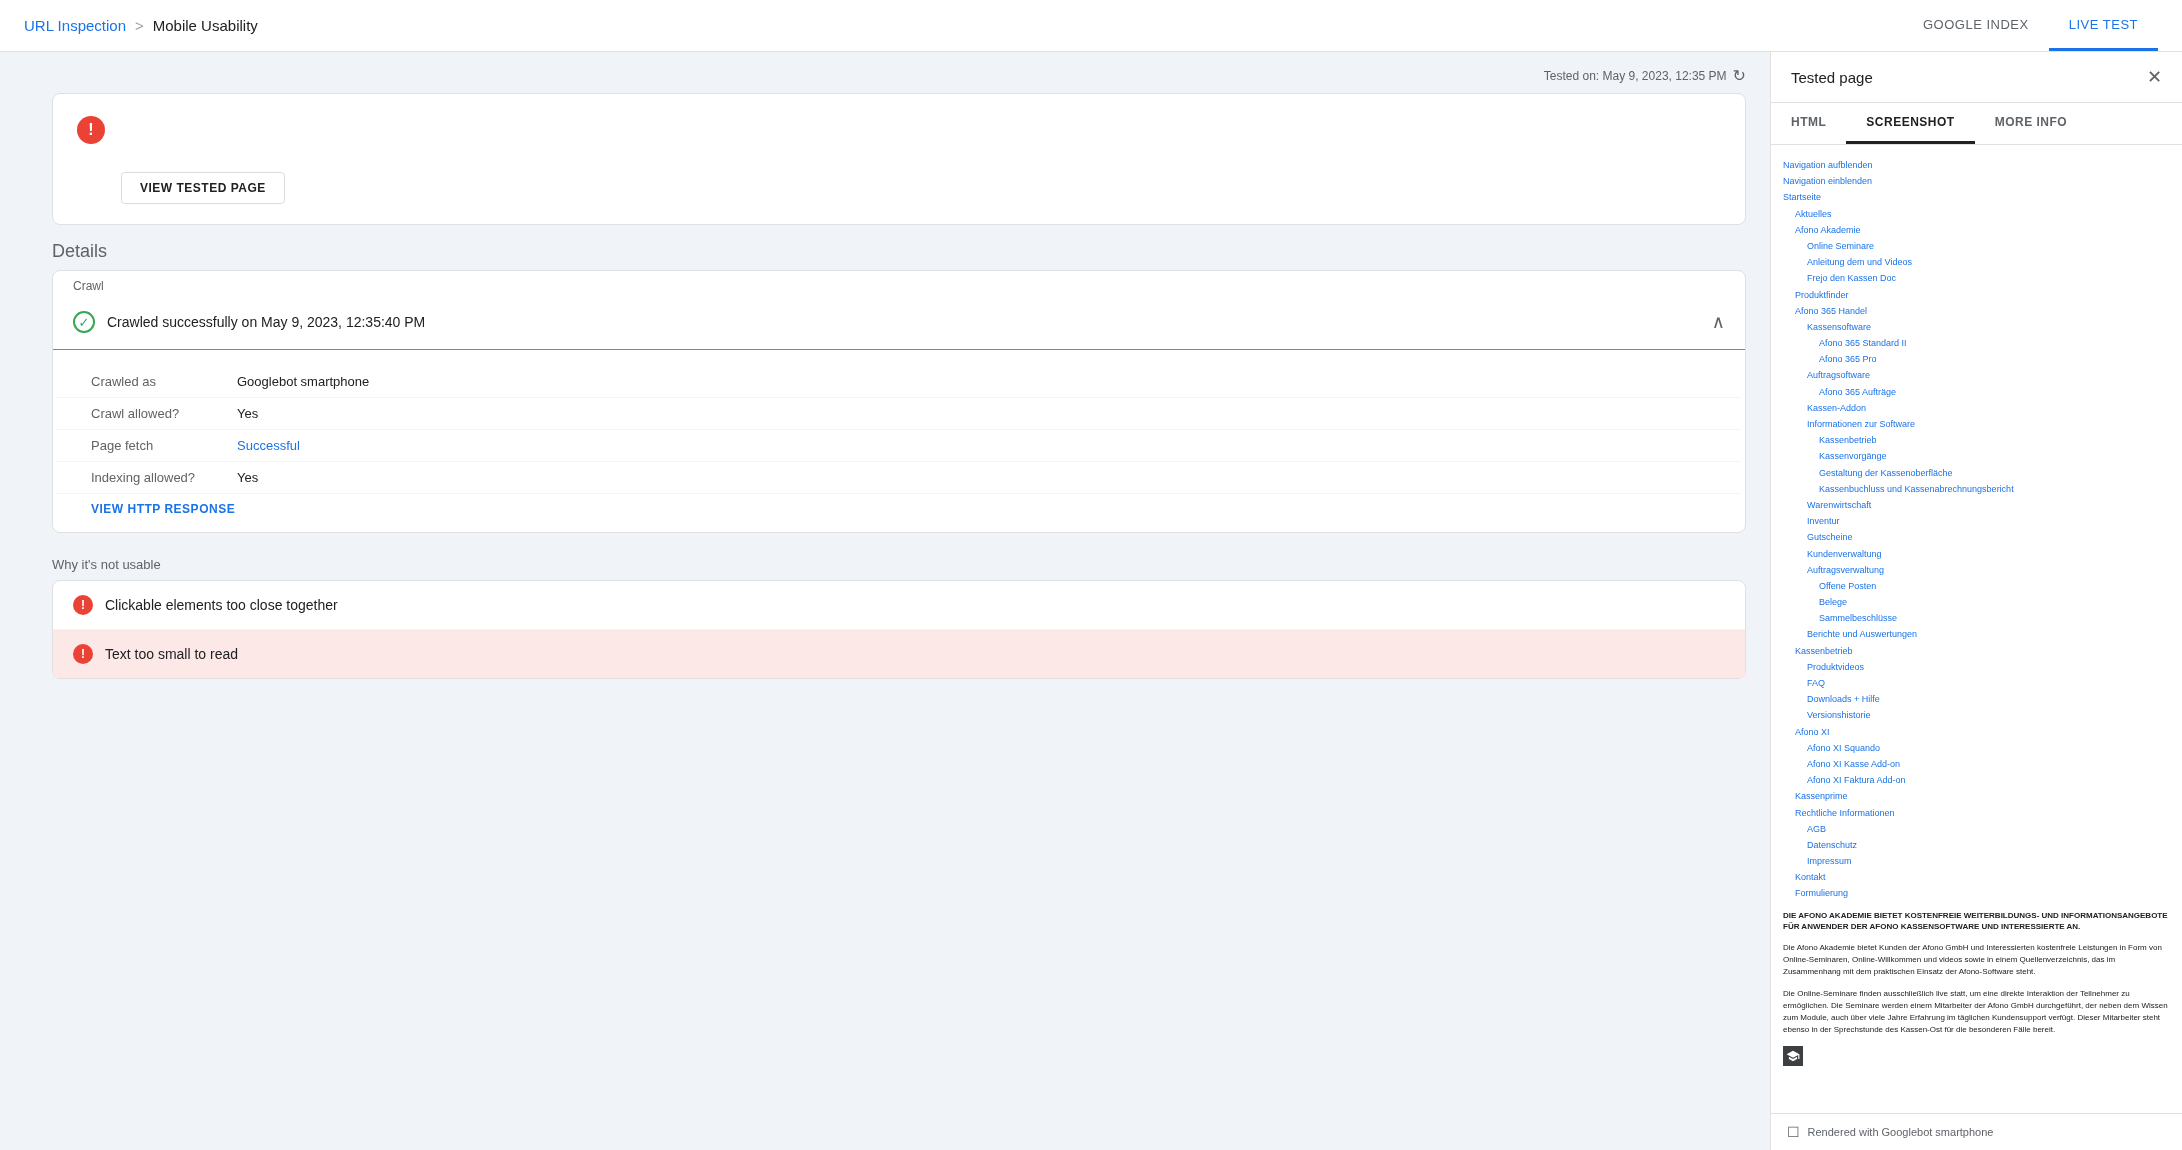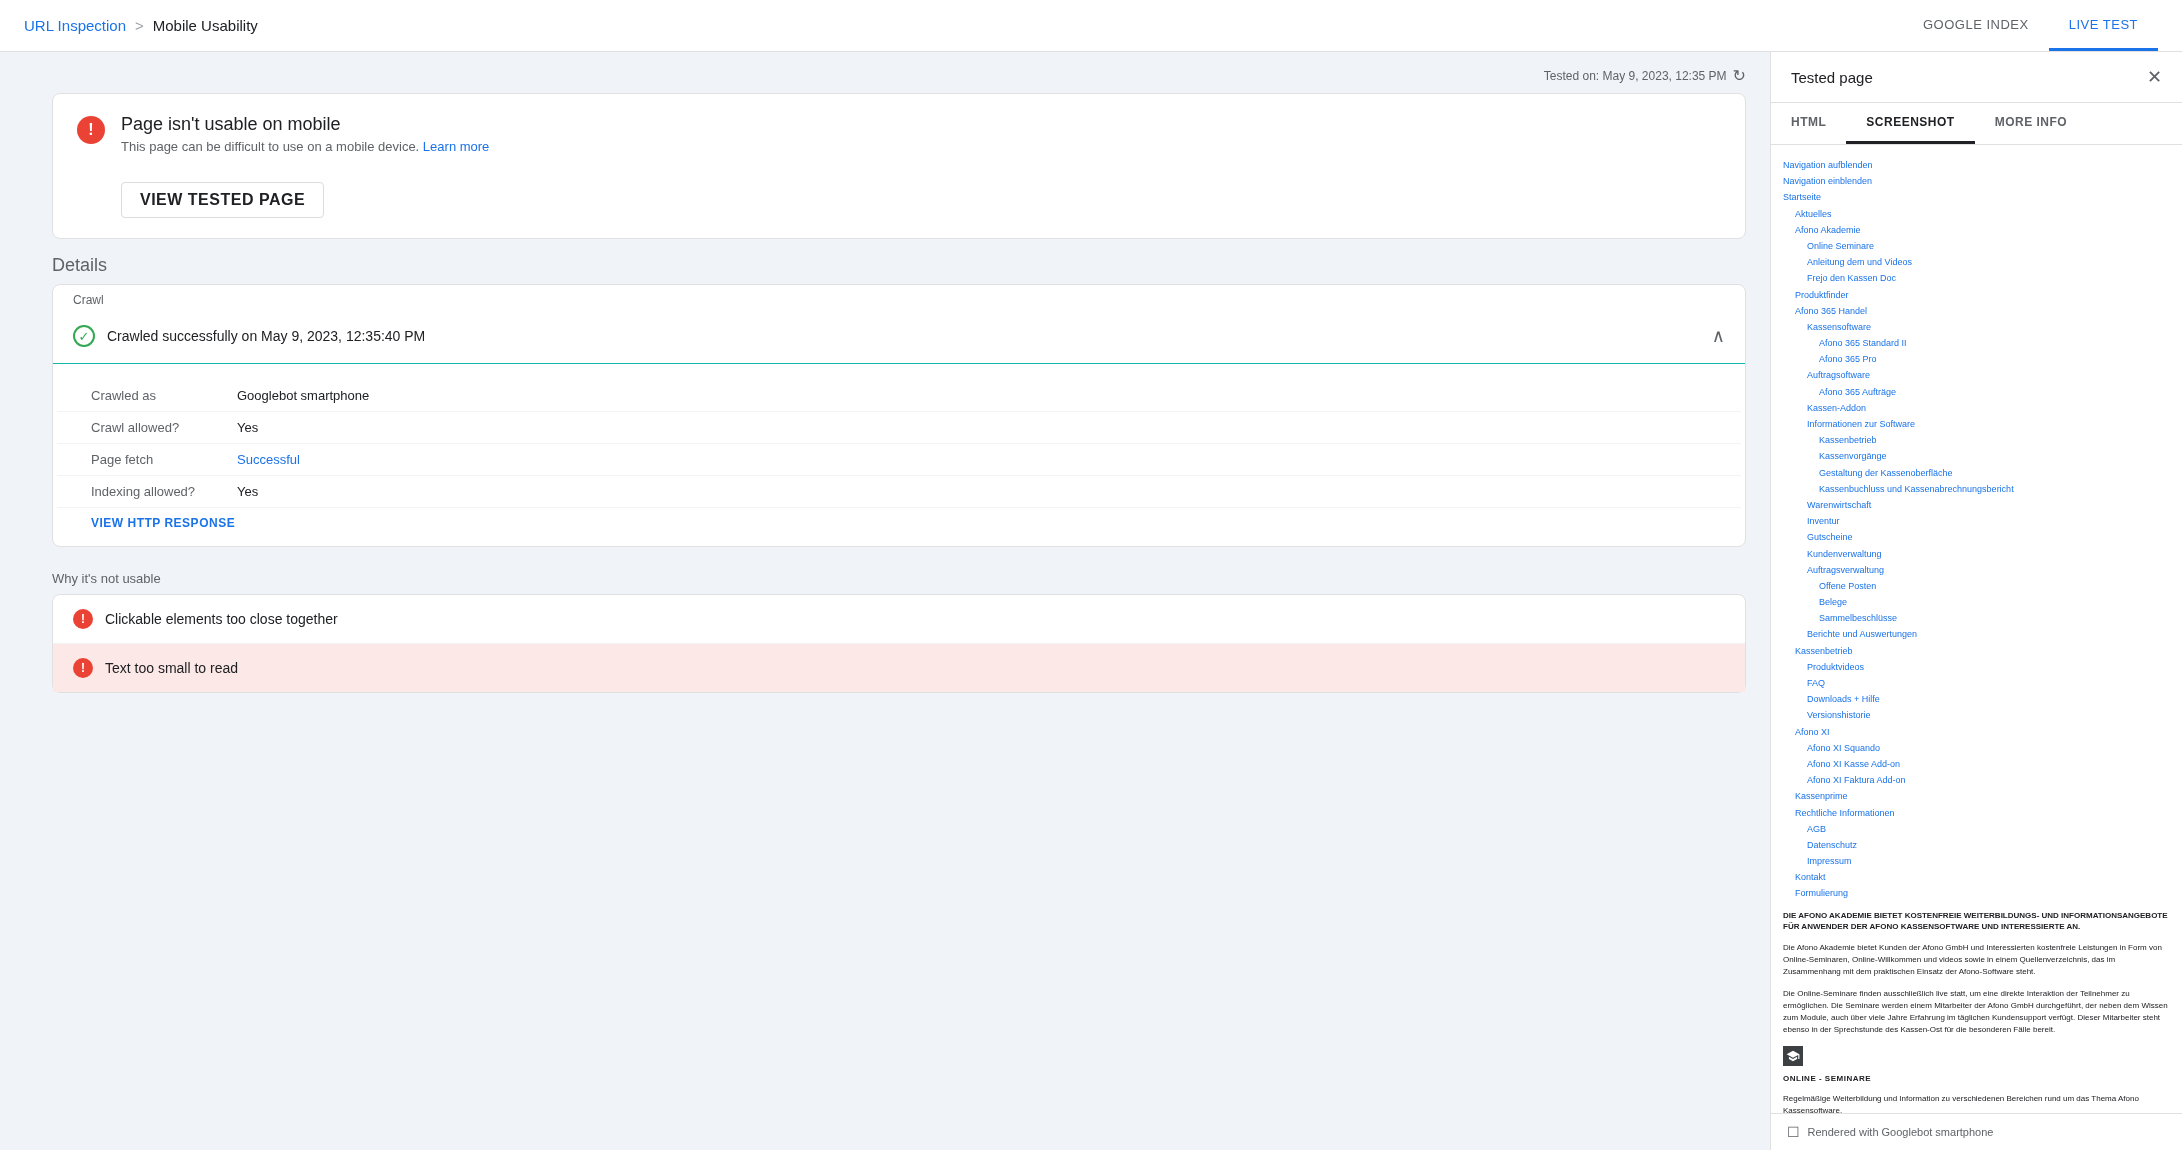--- a/index.html
+++ b/index.html
@@ -44,21 +44,21 @@
       width: 28px; height: 28px; background: #ea4335; border-radius: 50%;
       display: flex; align-items: center; justify-content: center;
       color: #fff; font-size: 16px; font-weight: 700; flex-shrink: 0; margin-top: 2px;
     }
     .error-title { font-size: 18px; font-weight: 500; color: #202124; margin-bottom: 4px; }
     .error-desc { font-size: 13px; color: #5f6368; }
     .error-desc a { color: #1a73e8; text-decoration: none; }
     .view-btn {
       display: inline-block; margin-top: 16px; margin-left: 44px;
       padding: 8px 18px; border: 1px solid #dadce0; border-radius: 4px;
-      font-size: 16px; font-weight: 600; color: #202124; cursor: pointer;
+      font-size: 12px; font-weight: 600; color: #202124; cursor: pointer;
       letter-spacing: 0.5px; background: #fff;
     }
 
     
     .section-label { font-size: 18px; color: #5f6368; padding: 0 24px 8px; }
 
     .crawl-card {
       background: #fff; border: 1px solid #e0e0e0; border-radius: 8px;
       margin: 0 24px 16px;
     }
@@ -158,27 +158,20 @@
   <div class="content-area">
 
     <div class="tested-info">
       <span>Tested on: May 9, 2023, 12:35 PM</span>
       <span class="refresh-icon">↻</span>
     </div>
 
     <div class="error-card">
       <div class="error-header">
         <div class="error-icon-red">!</div>
-        <div>
-          <div class="error-title">Page isn't usable on mobile</div>
-          <div class="error-desc">
-            <span>This page can be difficult to use on a mobile device.</span>
-            <a>Learn more</a>
-          </div>
-        </div>
       </div>
       <button class="view-btn">VIEW TESTED PAGE</button>
     </div>
 
     <div class="section-label">Details</div>
 
     <div class="crawl-card">
       <div style="padding: 8px 20px 2px; font-size: 12px; color: #5f6368;">Crawl</div>
       <div class="crawl-success-row">
         <div class="crawl-success-left">
@@ -288,25 +281,20 @@
       <div class="screenshot-text">Die Online-Seminare finden ausschließlich live statt, um eine direkte Interaktion der Teilnehmer zu ermöglichen. Die Seminare werden einem Mitarbeiter der Afono GmbH durchgeführt, der neben dem Wissen zum Module, auch über viele Jahre Erfahrung im täglichen Kundensupport verfügt. Dieser Mitarbeiter steht ebenso in der Sprechstunde des Kassen-Ost für die besonderen Fälle bereit.</div>
 
       <div style="display:flex; flex-direction:column; gap: 4px; margin-top: 8px;">
         <div style="display:flex; align-items:center; gap:8px;">
           <div style="width:20px; height:20px; background:#3c4043; display:flex; align-items:center; justify-content:center;">
             <svg width="14" height="14" viewBox="0 0 24 24" fill="white">
                 <path d="M12 3L1 9l11 6 9-4.91V17h2V9L12 3zM5 13.18v4L12 21l7-3.82v-4L12 17l-7-3.82z"></path>
               </svg>
           </div>
         </div>
-        <div style="margin-top:4px;">
-          <div style="font-size:8px; font-weight:700; color:#202124; letter-spacing:0.5px;">ONLINE - SEMINARE</div>
-          <div class="screenshot-text">Regelmäßige Weiterbildung und Information zu verschiedenen Bereichen rund um das Thema Afono Kassensoftware.</div>
-
-        </div>
 
       </div>
     </div>
     <div class="panel-footer">
       <span class="phone-icon">☐</span>
       <span>Rendered with Googlebot smartphone</span>
     </div>
   </div>
 
 </div>

